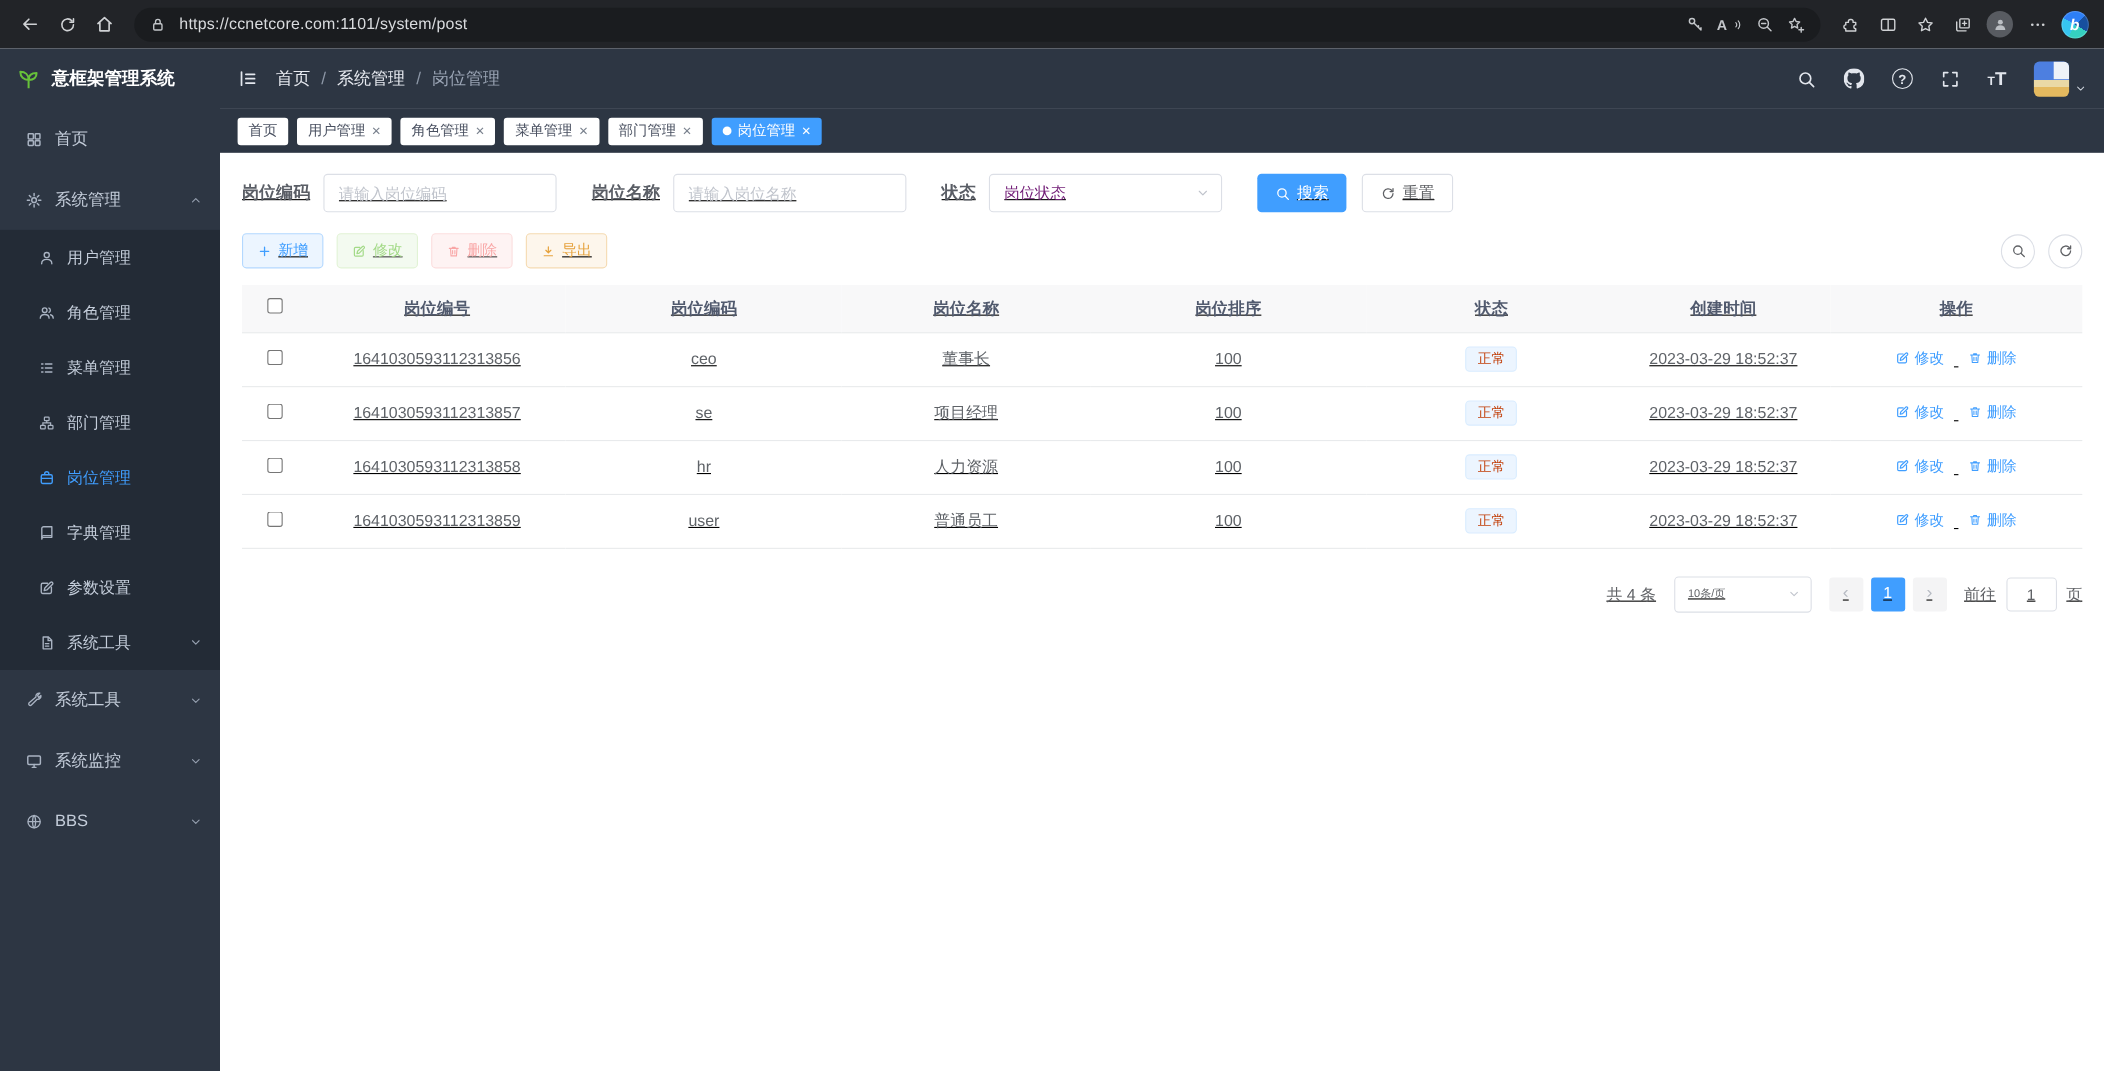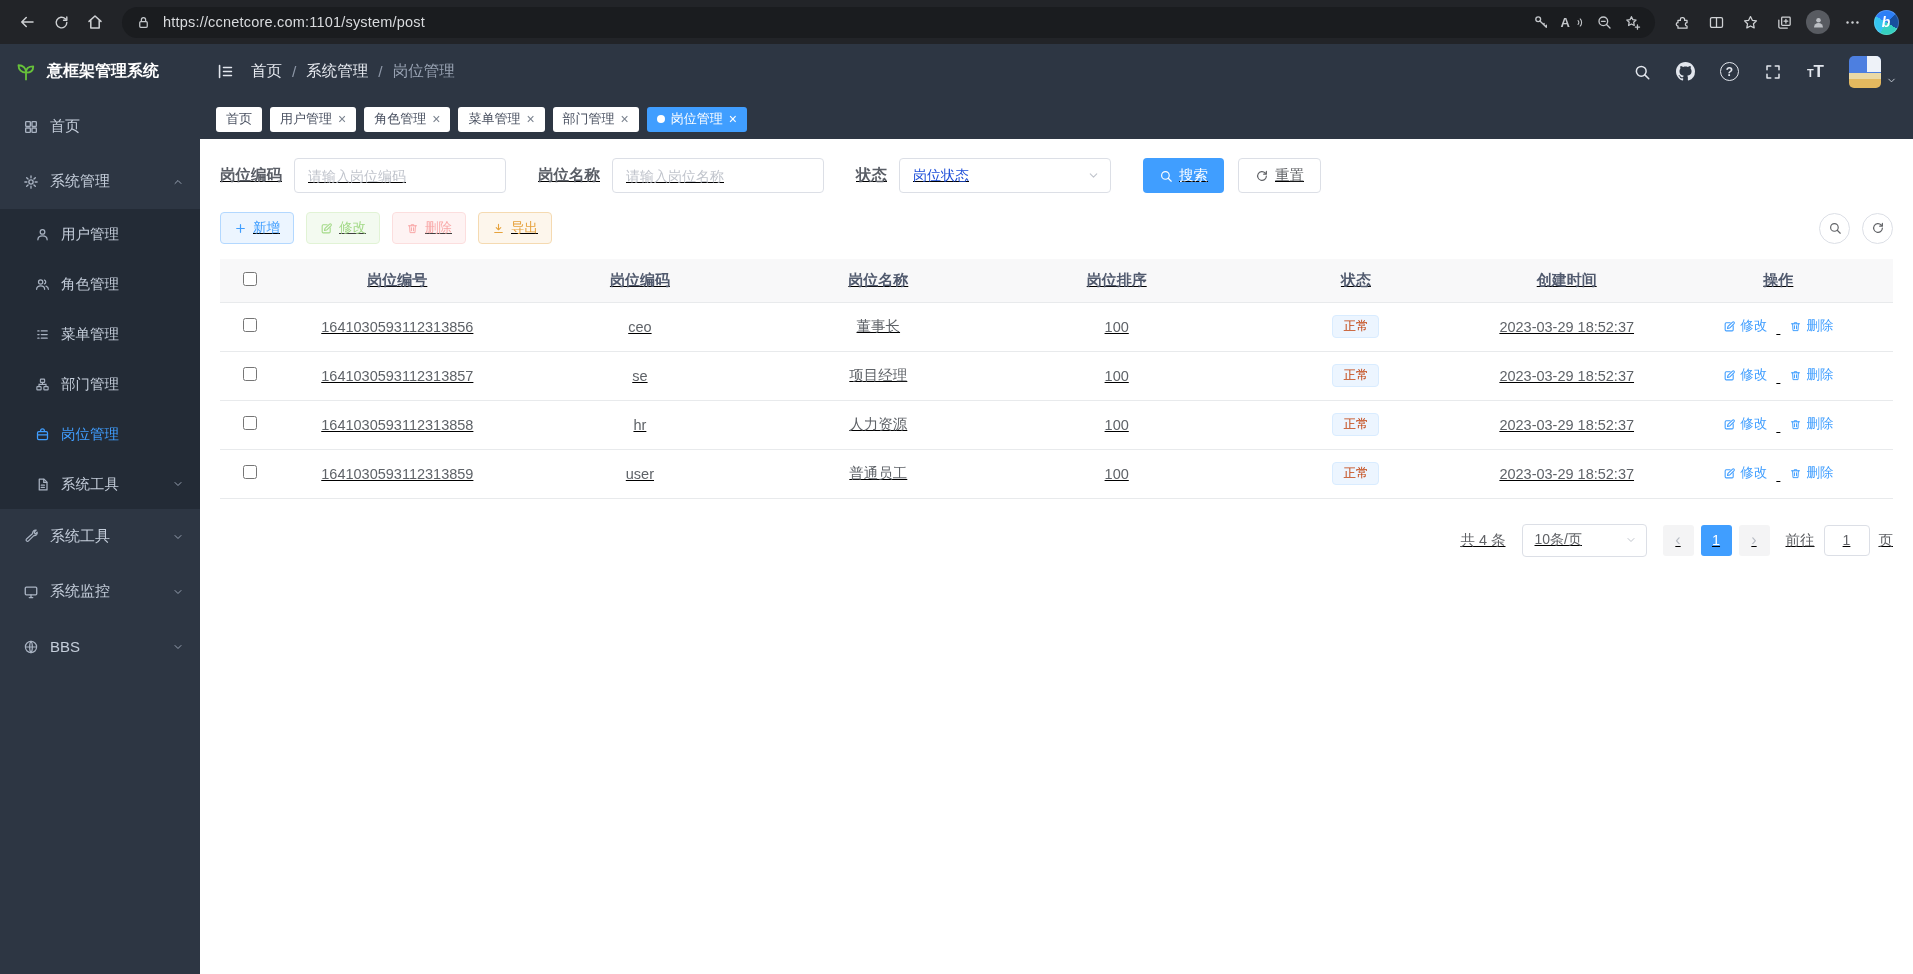--- a/index.html
+++ b/index.html
@@ -61,21 +61,21 @@
   .tag-dot { width:8px; height:8px; border-radius:50%; background:#fff; }
 
   
   .content { flex:1; background:#fff; padding:19px 20px 0; min-width:0;text-decoration:underline; }
   .filter-row { display:flex; align-items:center; font-size:15.5px; color:#5a5e66; }
   .f-group { display:flex; align-items:center; margin-right:32px; }
   .f-label { font-weight:bold; margin-right:12px; white-space:nowrap; }
   .f-input { width:212px; height:35px; border:1px solid #dcdfe6; border-radius:4px; padding:0 13px; font-size:14px; color:#606266; outline:none; background:#fff; }
   .f-input::placeholder { color:#c0c4cc; }
   .select-box { width:212px; height:35px; border:1px solid #dcdfe6; border-radius:4px; display:flex; align-items:center; justify-content:space-between; padding:0 10px 0 13px; cursor:pointer; background:#fff; }
-  .sb-ph { font-size:14px; color:#1d4ed8; } .sel-caret { color:#c0c4cc; }
+  .sb-ph { font-size:14px; color:#701a75; } .sel-caret { color:#c0c4cc; }
   .btn { height:35px; display:inline-flex; align-items:center; gap:6px; padding:0 16px; border-radius:4px; font-size:14.5px; }
   .btn-primary { background:#409eff; color:#fff; }
   .btn-default { background:#fff; border:1px solid #dcdfe6; color:#606266; margin-left:14px; }
 
   .toolbar-row { display:flex; align-items:center; margin-top:19px; }
   .btn-sm { height:32px; display:inline-flex; align-items:center; gap:6px; padding:0 13px; border-radius:4px; font-size:13.5px; margin-right:12px; border:1px solid transparent; }
   .plain-primary { background:#ecf5ff; border-color:#b3d8ff; color:#409eff; }
   .plain-success { background:#f0f9eb; border-color:#d8efc8; color:#85ce61; }
   .plain-danger  { background:#fef0f0; border-color:#fbd3d3; color:#f78989; }
   .plain-warning { background:#fdf6ec; border-color:#f5dab1; color:#e6a23c; }
@@ -87,21 +87,21 @@
   .grid th { height:43px; background:#f8f8f9; color:#515a6e; font-size:15px; font-weight:bold; text-align:center; border-bottom:1px solid #e8eaec; }
   .grid td { height:49px; color:#5f6368; font-size:14.5px; text-align:center; border-bottom:1px solid #e8eaec; white-space:nowrap; overflow:hidden; }
   .col-check{width:3.6%}.col-id{width:14%}.col-code{width:15%}.col-name{width:13.5%}
   .col-sort{width:15%}.col-status{width:13.6%}.col-created{width:11.6%}.col-op{width:13.7%}
   input[type="checkbox"] { width:14px; height:14px; accent-color:#409eff; cursor:pointer; }
   .badge { display:inline-block; background:#ecf5ff; border:1px solid #d9ecff; color:#c2410c; font-size:12.5px; line-height:21px; padding:0 10px; border-radius:4px; }
   .link { color:#409eff; font-size:13.5px; display:inline-flex; align-items:center; gap:4px; margin:0 9px; cursor:pointer; }
 
   .pagination { display:flex; align-items:center; justify-content:flex-end; margin-top:25px; font-size:14.5px; color:#606266; }
   .pg-total { margin-right:16px; }
-  .pg-select { width:125px; height:33px; border:1px solid #dcdfe6; border-radius:4px; display:flex; align-items:center; justify-content:space-between; padding:0 9px 0 12px; font-size:14px; cursor:pointer; margin-right:16px; }
+  .pg-select { width:125px; height:33px; border:1px solid #dcdfe6; border-radius:4px; display:flex; align-items:center; justify-content:space-between; padding:0 9px 0 12px; font-size:10px; cursor:pointer; margin-right:16px; }
   .pager { display:flex; align-items:center; gap:7px; margin-right:16px; }
   .pg-btn { min-width:31px; height:31px; background:#f4f4f5; border-radius:3px; display:flex; align-items:center; justify-content:center; font-size:16px; color:#606266; }
   .pg-btn.dis { color:#b8bcc4; cursor:not-allowed; }
   .pg-btn.active { background:#409eff; color:#fff; font-size:14.5px; }
   .pg-goto { margin-right:9px; }
   .pg-goto-input { width:46px; height:31px; border:1px solid #dcdfe6; border-radius:4px; text-align:center; font-size:14px; color:#606266; outline:none; margin-right:9px; }
 </style>
 </head>
 <body>
 
@@ -401,20 +401,36 @@
             </span>
           <span>部门管理</span>
         </div>
         <div class="menu-item sub active">
           <span class="mi-icon">
               <svg class="ic15">
                 <use href="#i-badge"></use>
               </svg>
             </span>
           <span>岗位管理</span>
+        </div>
+        <div class="menu-item sub">
+          <span class="mi-icon">
+              <svg class="ic15">
+                <use href="#i-book"></use>
+              </svg>
+            </span>
+          <span>字典管理</span>
+        </div>
+        <div class="menu-item sub">
+          <span class="mi-icon">
+              <svg class="ic15">
+                <use href="#i-pen"></use>
+              </svg>
+            </span>
+          <span>参数设置</span>
         </div>
         <div class="menu-item sub">
           <span class="mi-icon">
               <svg class="ic15">
                 <use href="#i-doc"></use>
               </svg>
             </span>
           <span>系统工具</span>
           <span class="chev">
               <svg class="ic12">

